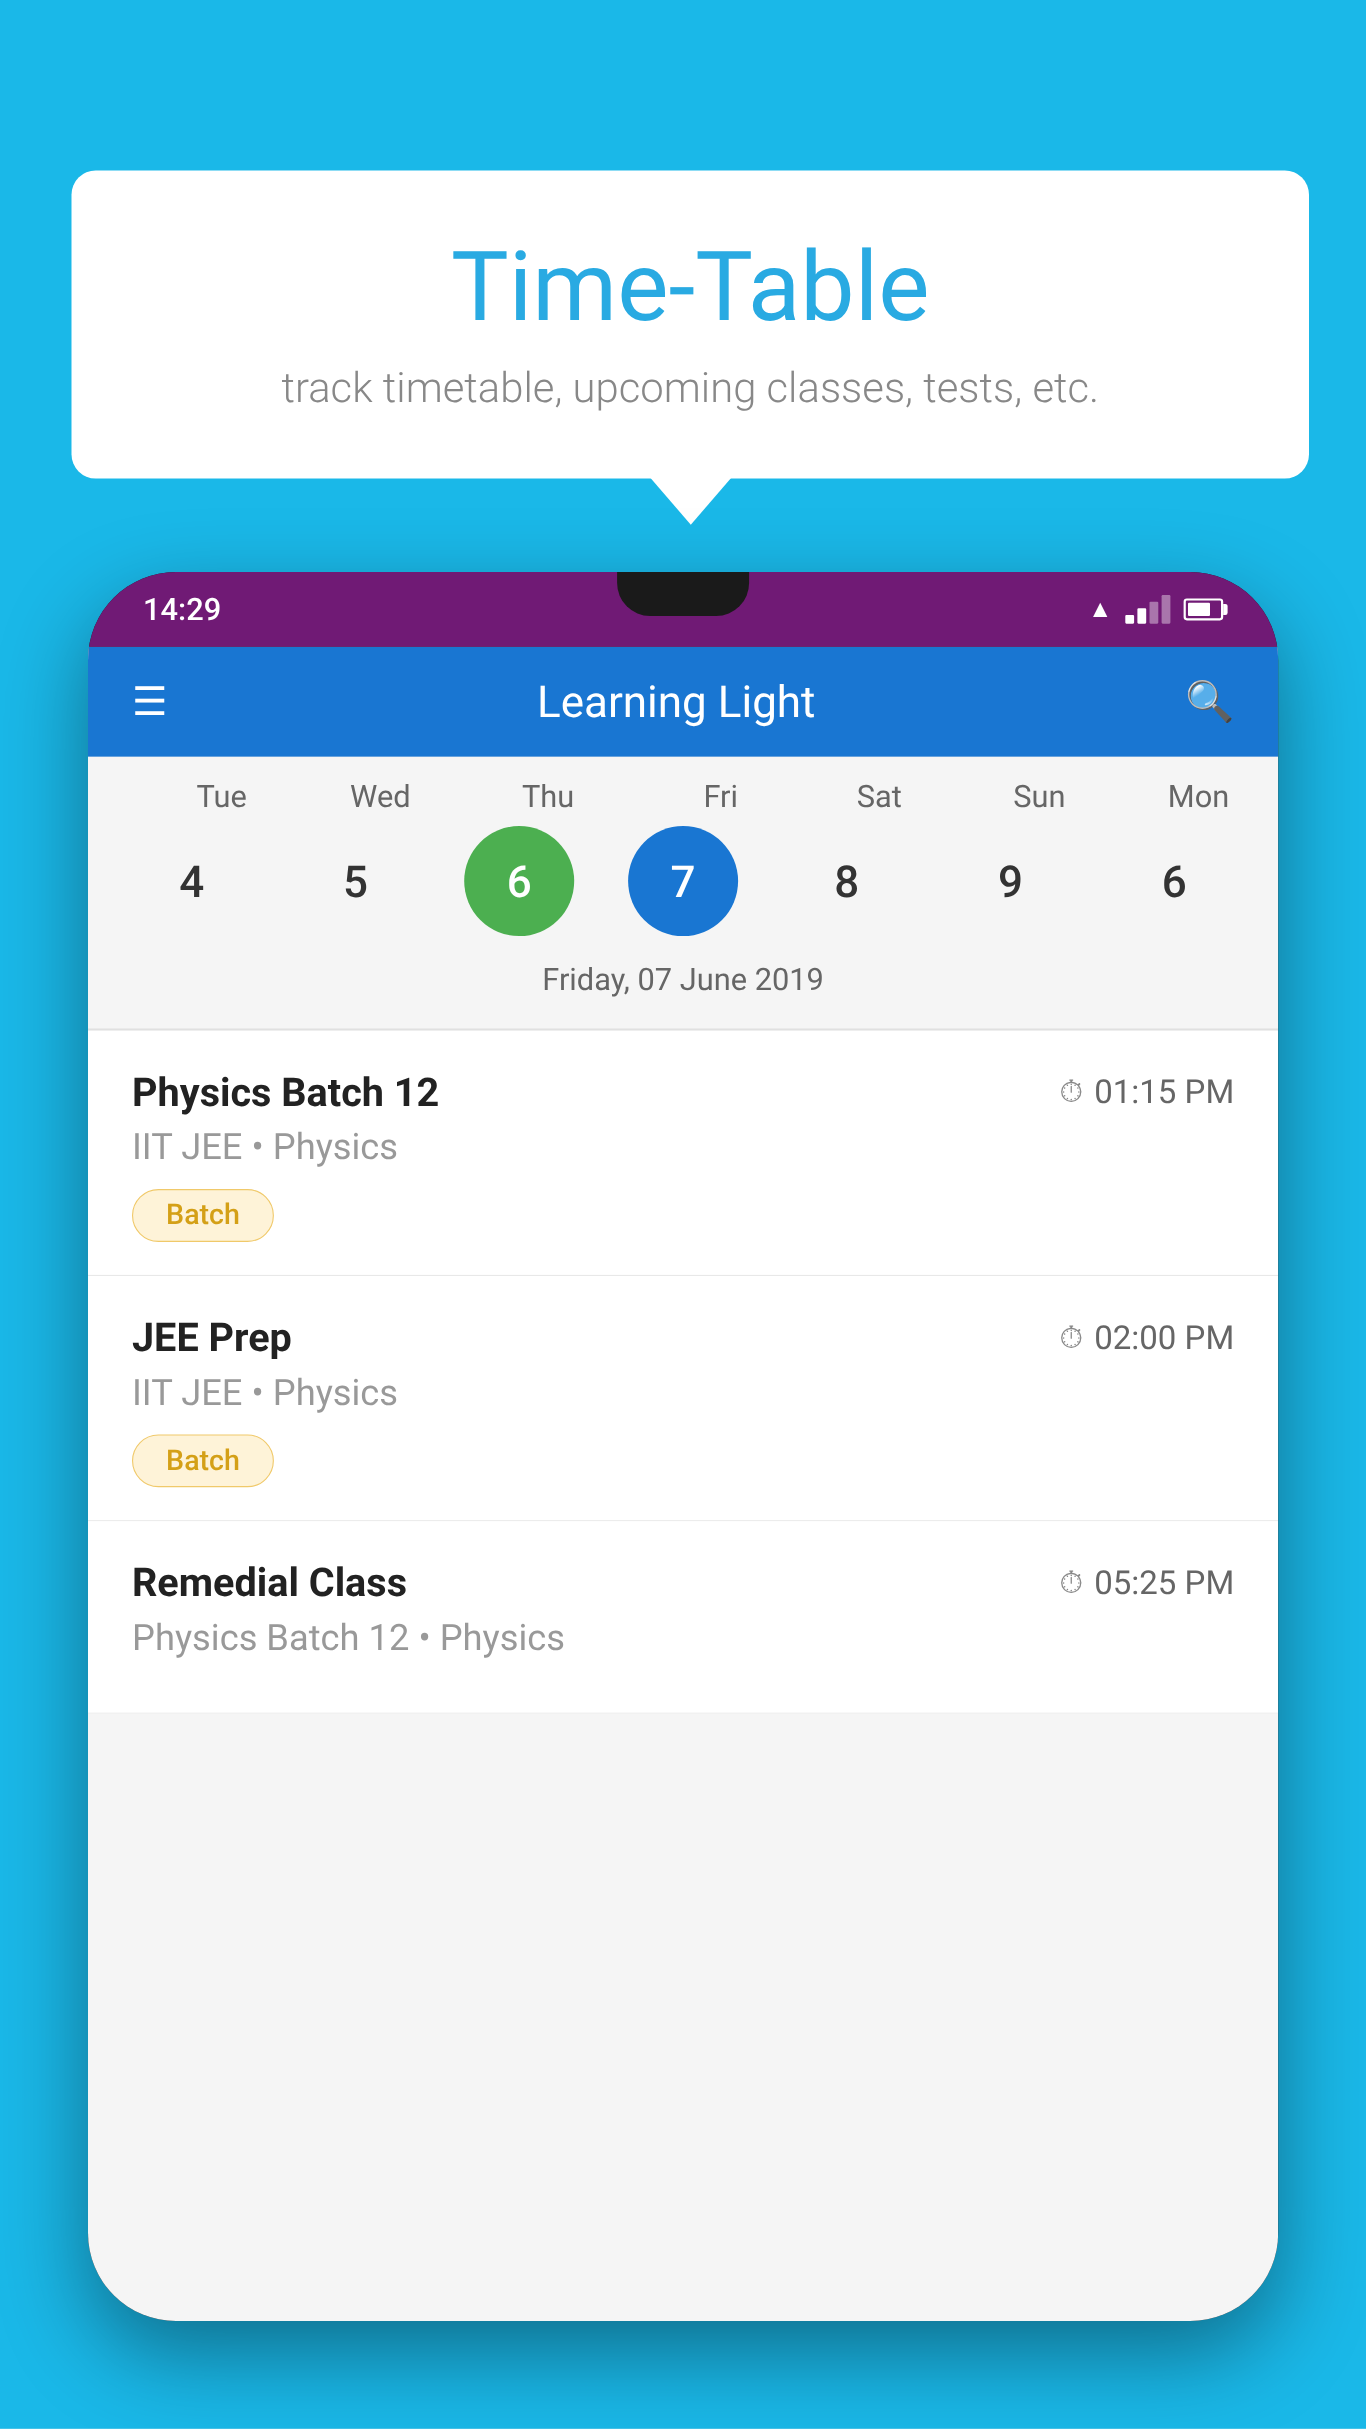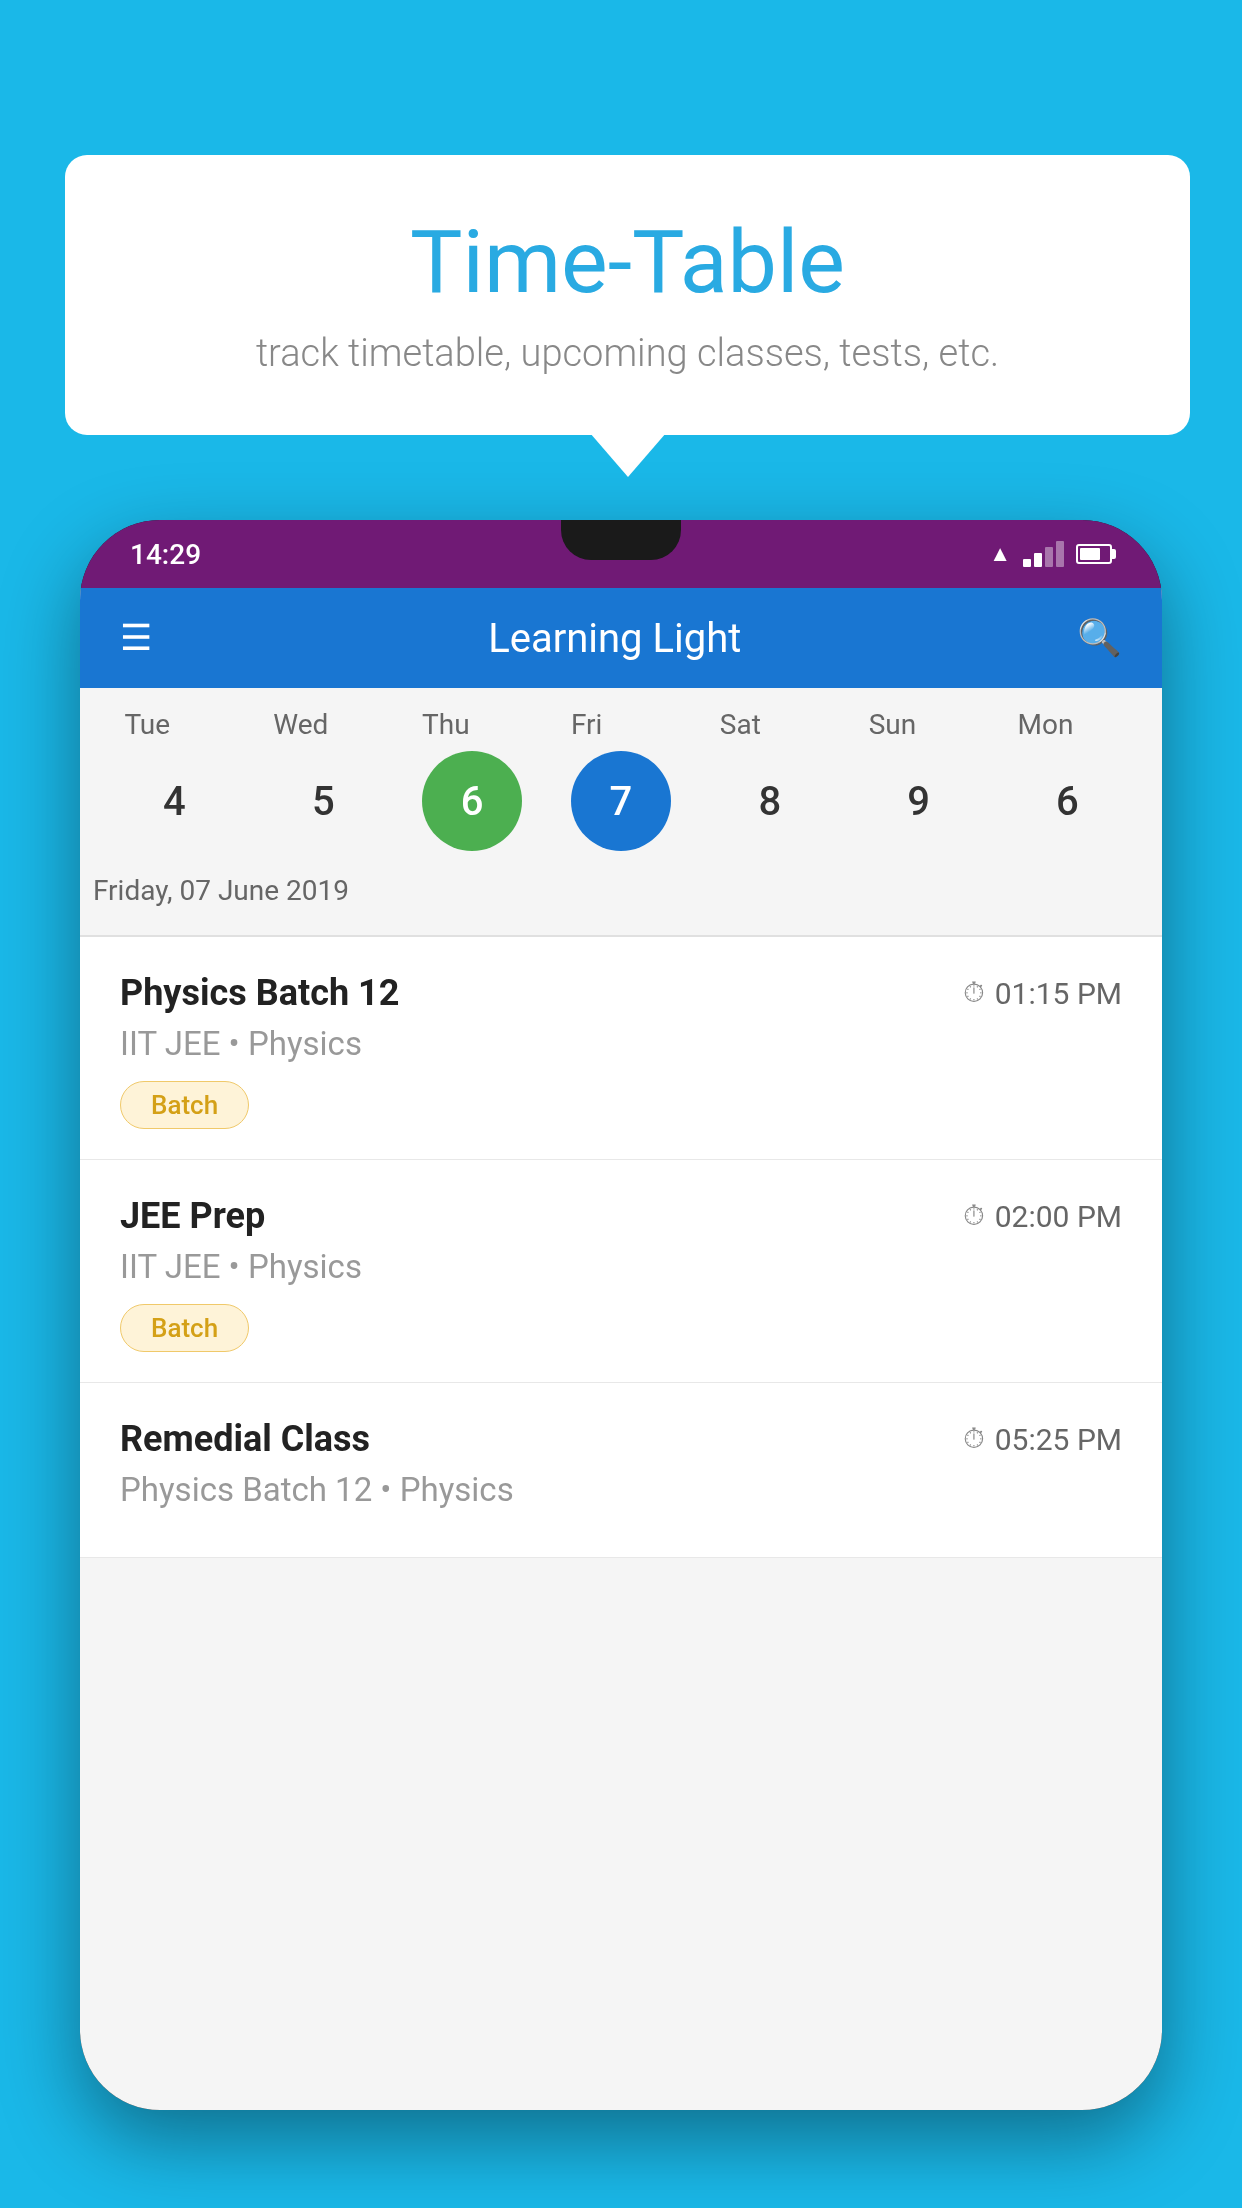--- a/index.html
+++ b/index.html
@@ -158,21 +158,21 @@
       display: flex;
       justify-content: space-around;
       padding: 0 20px;
       margin-bottom: 10px;
     }
 
     .day-label {
       font-size: 28px;
       color: #666;
       width: 100px;
-      text-align: left;
+      text-align: right;
     }
 
     .day-numbers {
       display: flex;
       justify-content: space-around;
       padding: 0 20px;
       margin-bottom: 15px;
     }
 
     .day-number {
@@ -191,24 +191,24 @@
       background: #4caf50;
       color: white;
     }
 
     .day-number.selected {
       background: #1976d2;
       color: white;
     }
 
     .date-label {
-      text-align: left;
+      text-align: center;
       font-size: 28px;
       color: #666;
-      padding: 8px 13px 18px;
+      padding: 8px 2px 18px;
     }
 
     .calendar-divider {
       height: 2px;
       background: #e0e0e0;
     }
 
     
     .classes-list {
       background: white;

